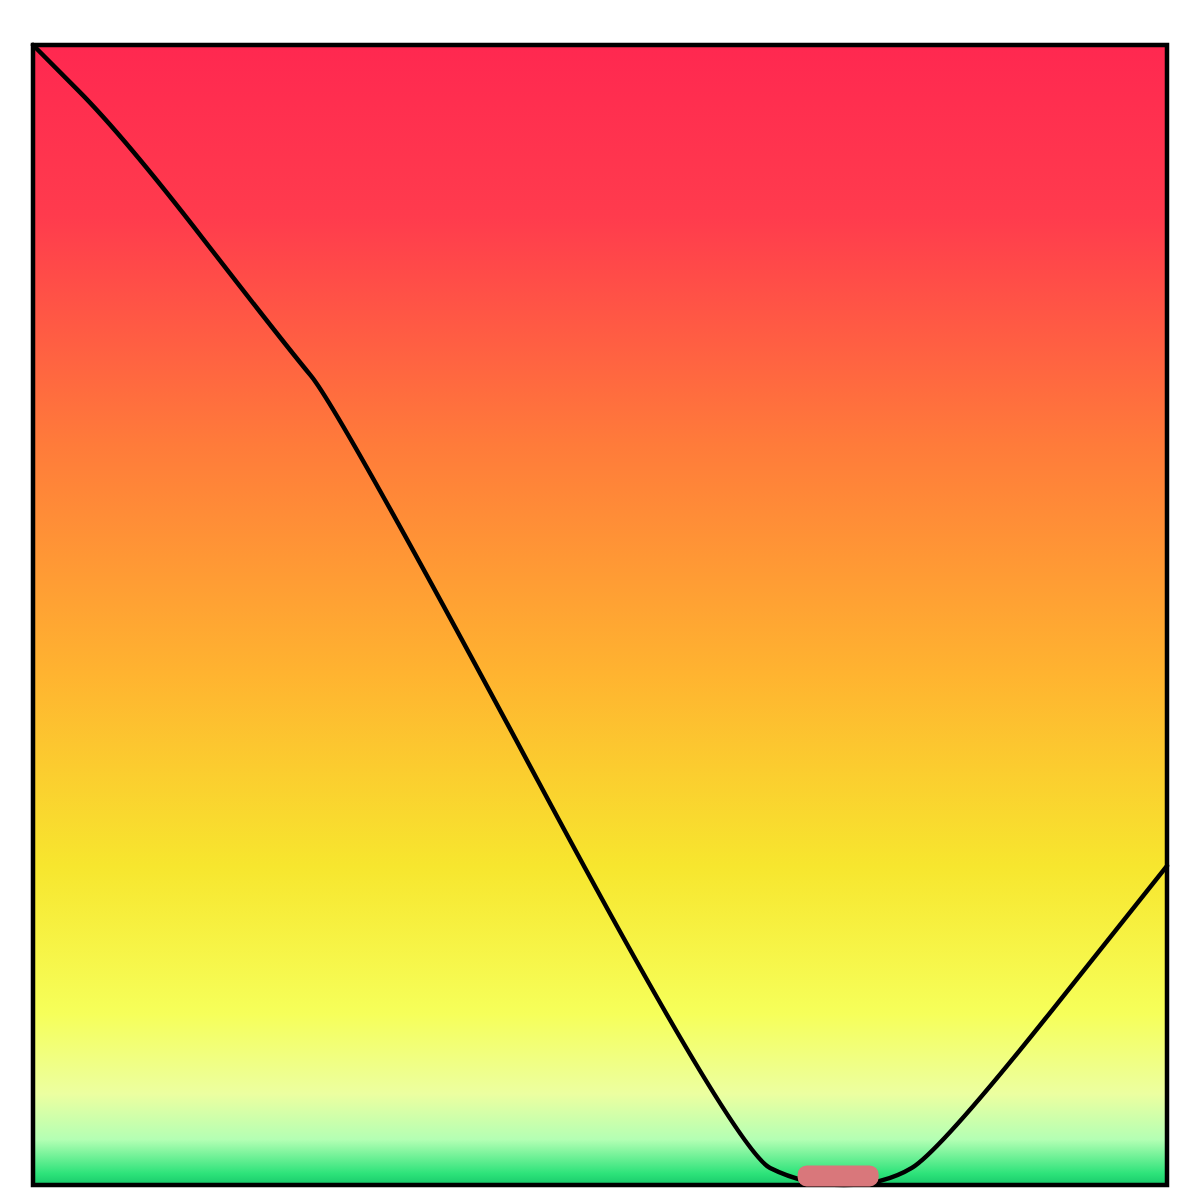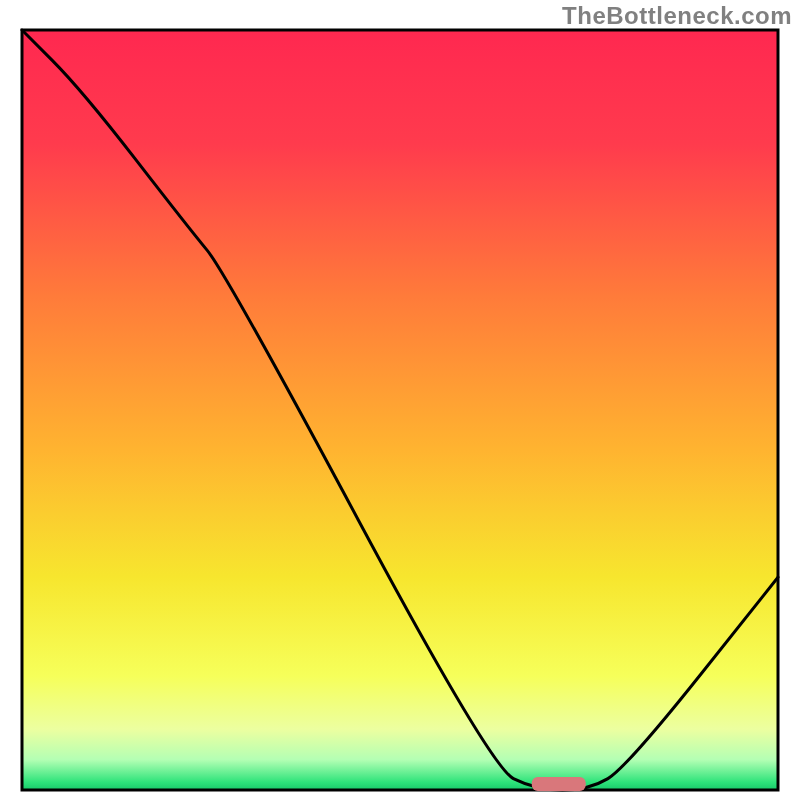--- a/index.html
+++ b/index.html
@@ -25,21 +25,20 @@
     letter-spacing: 0.5px;
   }
   svg {
     display: block;
   }
 </style>
 </head>
 <body>
 
 <div class="wrap">
-  <div class="watermark">TheBottleneck.com</div>
 
   <svg id="chart-svg" width="800" height="800" viewBox="0 0 800 800">
     <defs>
       <linearGradient id="bg-grad" x1="0" y1="0" x2="0" y2="1">
           <stop offset="0%" stop-color="#ff2850"></stop>
           <stop offset="15%" stop-color="#ff3b4d"></stop>
           <stop offset="35%" stop-color="#ff7b3a"></stop>
           <stop offset="55%" stop-color="#ffb330"></stop>
           <stop offset="72%" stop-color="#f7e62e"></stop>
           <stop offset="85%" stop-color="#f6ff5a"></stop>

